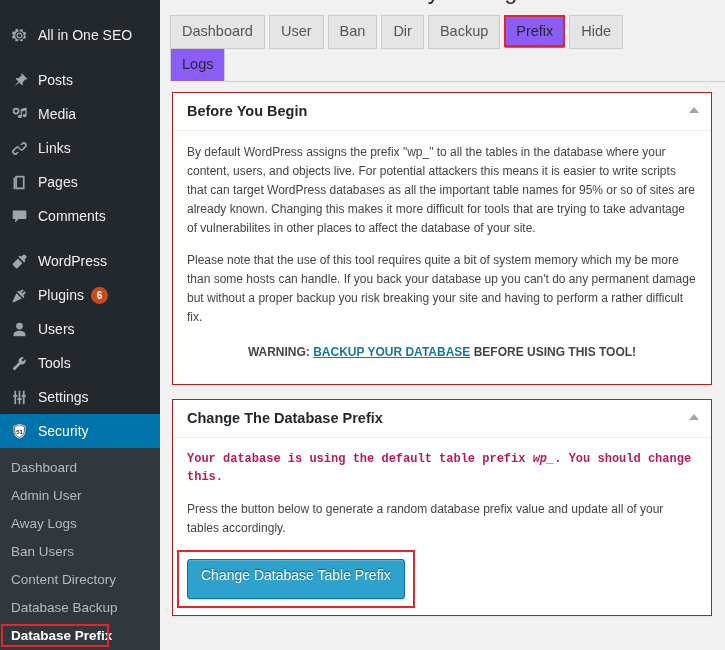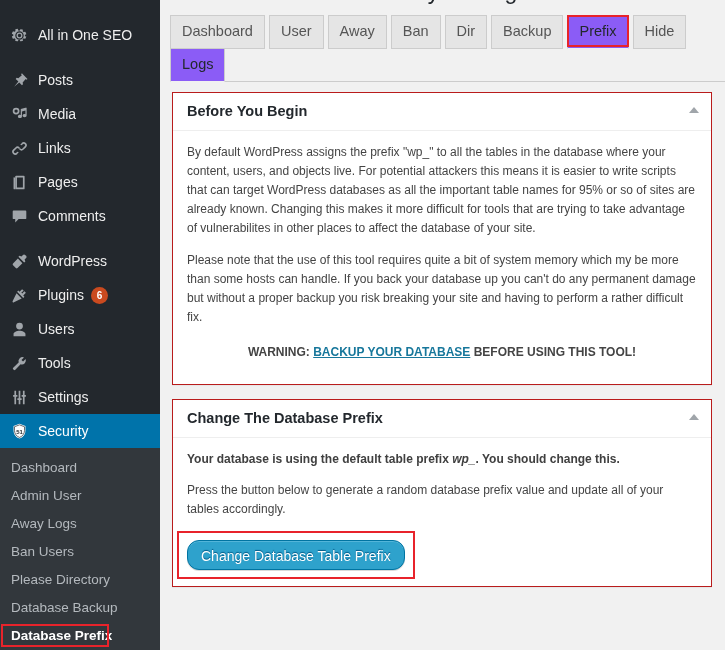--- a/index.html
+++ b/index.html
@@ -234,21 +234,21 @@
   .panel-body { padding: 12px 14px 16px 14px; }
 
   .panel-body p {
     font-size: 12px;
     line-height: 1.58;
     color: #444;
     margin-bottom: 13px;
   }
   .panel-body p:last-child { margin-bottom: 0; }
 
-  p.bold { font-weight: bold; color: #404040; }
+  p.bold { font-weight: bold; color: #be185d; font-family: Liberation Mono, monospace; }
   p.bold i { font-style: italic; }
 
   .warning {
     text-align: center;
     font-size: 16.5px;
     font-weight: bold;
     line-height: 1.5;
     color: #2d20d8;
     margin-top: 16px;
     margin-bottom: 6px !important;
@@ -257,26 +257,26 @@
 
   .btn-wrap {
     position: relative;
     display: inline-block;
     margin-top: 8px;
   }
   .btn {
     display: inline-block;
     background: #2ea2cc;
     border: 1px solid #0074a2;
-    border-radius: 12px;
+    border-radius: 3px;
     box-shadow: inset 0 1px 0 rgba(120,200,230,.5), 0 1px 0 rgba(0,0,0,.15);
     color: #fff;
     font-size: 14px;
     line-height: 17px;
-    padding: 7px 13px 4px 13px;
+    padding: 7px 13px 14px 13px;
     cursor: pointer;
     text-shadow: 0 -1px 1px #005684;
   }
   .btn-hl {
     position: absolute;
     left: -10px;
     top: -9px;
     right: -10px;
     bottom: -9px;
     border: 2px solid #e8232b;
@@ -396,37 +396,36 @@
             </svg>
           </span>
           <span class="mi-label">Security</span>
         </div>
       </div>
     <div id="submenu">
         <div class="submenu-item"><span>Dashboard</span></div>
         <div class="submenu-item"><span>Admin User</span></div>
         <div class="submenu-item"><span>Away Logs</span></div>
         <div class="submenu-item"><span>Ban Users</span></div>
-        <div class="submenu-item"><span>Please Directory</span></div>
+        <div class="submenu-item"><span>Content Directory</span></div>
         <div class="submenu-item"><span>Database Backup</span></div>
         <div class="submenu-item current"><span>Database Prefix</span><span class="hl-box"></span></div>
       </div>
   </nav>
 
   <div id="main">
 
     <div id="page-title-clip">
       <h1 id="page-title">Security Settings</h1>
     </div>
 
     <div id="tabs-wrap">
       <div class="tab-row row1" id="tab-row-1">
           <div class="tab"><span>Dashboard</span></div>
           <div class="tab"><span>User</span></div>
-          <div class="tab"><span>Away</span></div>
           <div class="tab"><span>Ban</span></div>
           <div class="tab"><span>Dir</span></div>
           <div class="tab"><span>Backup</span></div>
           <div class="tab active"><span>Prefix</span><span class="tab-hl"></span></div>
           <div class="tab"><span>Hide</span></div>
         </div>
       <div class="tab-row row2" id="tab-row-2">
           <div class="tab active"><span>Logs</span></div>
         </div>
     </div>

